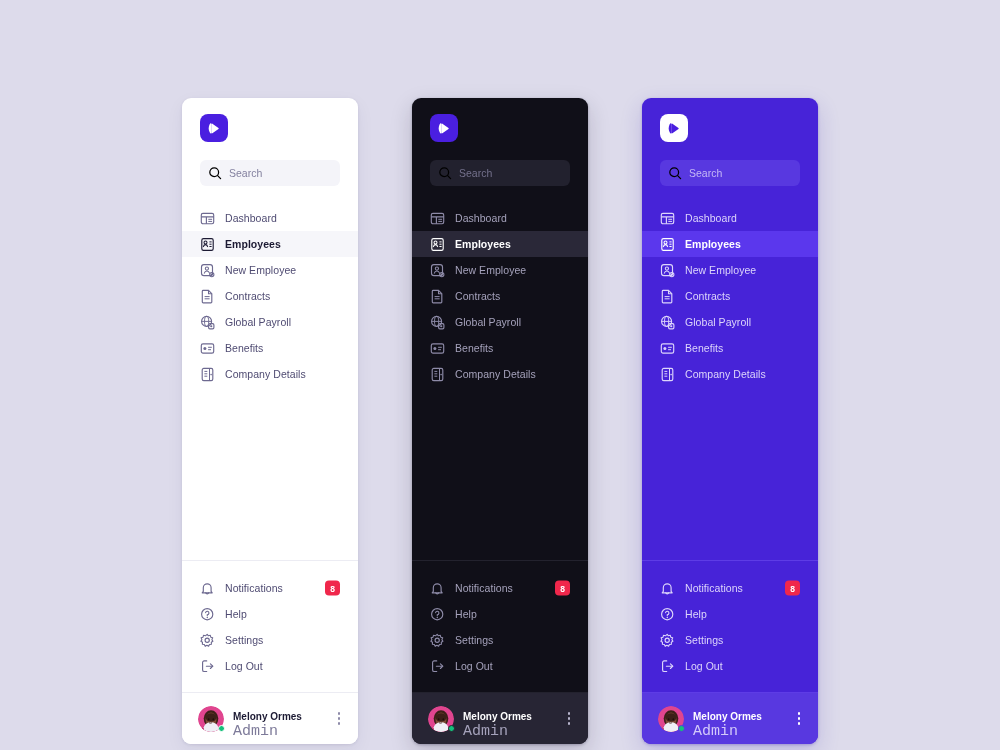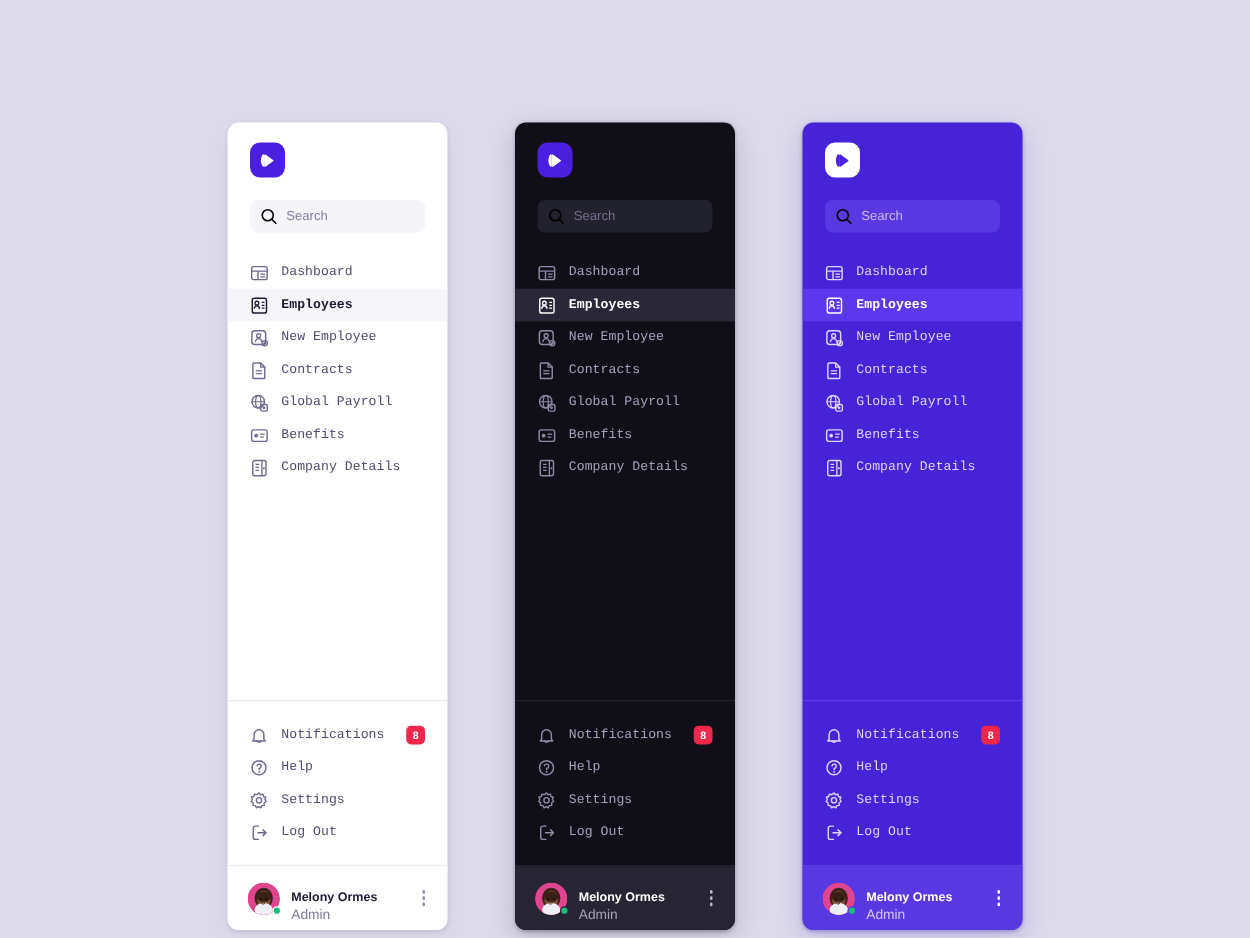--- a/index.html
+++ b/index.html
@@ -108,21 +108,20 @@
     height: 26px;
     padding: 0 18px;
     cursor: pointer;
     position: relative;
   }
   .nav-item .n-ico { flex: 0 0 15px; height: 15px; display: flex; align-items: center; justify-content: center; }
   .nav-item .n-label {
     font-size: 10.5px;
     letter-spacing: .05px;
     white-space: nowrap;
-    font-family: Liberation Mono, monospace;
   }
 
   .light  .nav-item .n-label { color: #4f4b72; }
   .dark   .nav-item .n-label { color: #a5a2bb; }
   .purple .nav-item .n-label { color: #ddd5fb; }
 
   .light  .nav-item .n-ico   { color: #6d6990; }
   .dark   .nav-item .n-ico   { color: #8e8ba8; }
   .purple .nav-item .n-ico   { color: #ddd5fb; }
 
@@ -188,21 +187,21 @@
     width: 7px; height: 7px;
     border-radius: 50%;
     background: #15c07a;
     border: 1.5px solid #fff;
   }
   .dark .status-dot   { border-color: #272534; }
   .purple .status-dot { border-color: #5838e0; }
 
   .f-text { flex: 1 1 auto; min-width: 0; line-height: 1.25; }
   .f-name { font-size: 10px; font-weight: bold; white-space: nowrap; margin-top: 16px; }
-  .f-role { font-size: 11px; white-space: nowrap; }
+  .f-role { font-size: 15px; white-space: nowrap; font-family: Liberation Mono, monospace; }
 
   .light  .f-name { color: #1c1a33; }
   .light  .f-role { color: #7d7a99; }
   .dark   .f-name { color: #ffffff; }
   .dark   .f-role { color: #a5a2bb; }
   .purple .f-name { color: #ffffff; }
   .purple .f-role { color: #d3c9fa; }
 
   .kebab { flex: 0 0 auto; display: flex; flex-direction: column; gap: 2.5px; padding: 4px 2px; cursor: pointer; }
   .kebab i { width: 2.5px; height: 2.5px; border-radius: 50%; display: block; }

